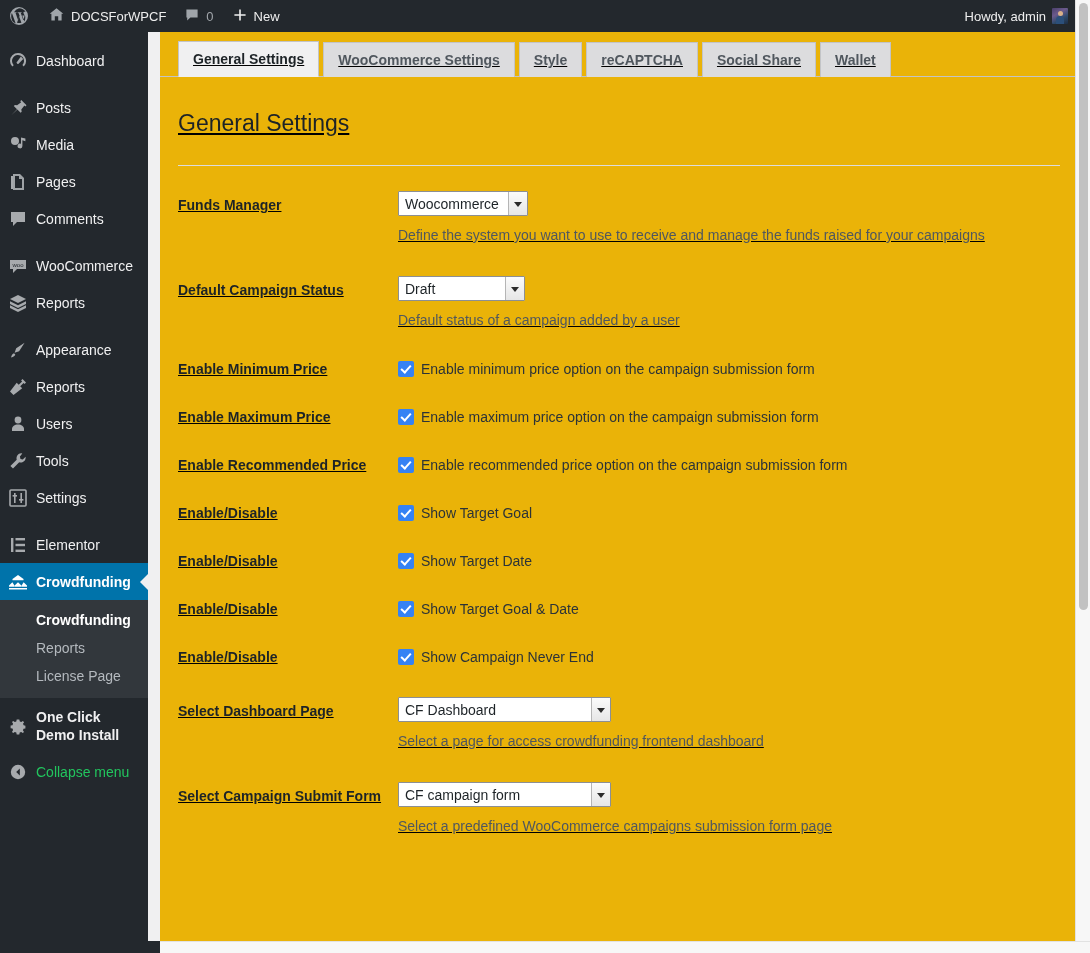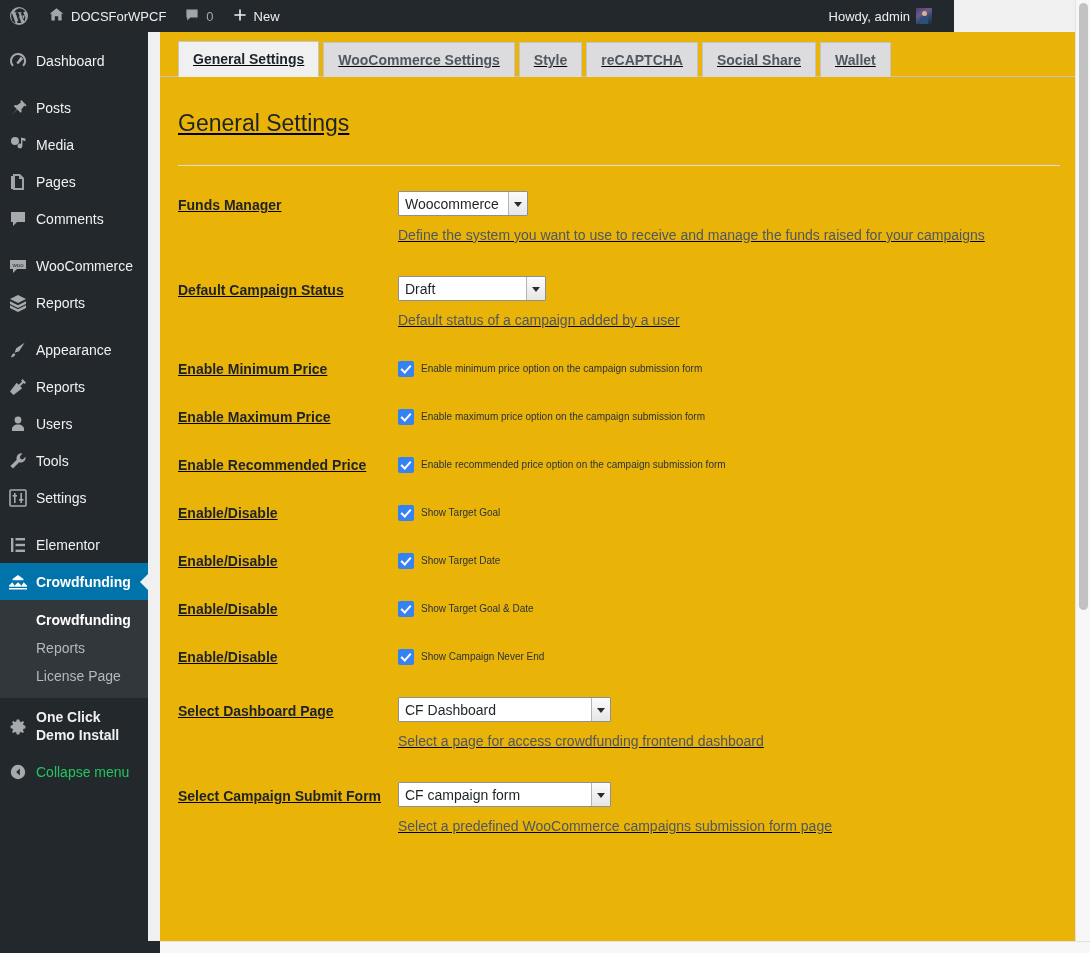--- a/index.html
+++ b/index.html
@@ -7,21 +7,21 @@
     margin: 0; padding: 0;
     width: 1090px; height: 953px;
     overflow: hidden;
     background: #f0f0f1;
     font-family: "Liberation Sans", sans-serif;
   }
 
   
   #adminbar {
     position: absolute; top: 0; left: 0;
-    width: 954px; height: 32px;
+    width: 1090px; height: 32px;
     background: #23282d;
     color: #eeeeee;
     font-size: 13px;
     display: flex; align-items: center;
     z-index: 50;
   }
   .ab-item {
     display: flex; align-items: center; gap: 6px;
     height: 32px; padding: 0 9px;
     color: #eeeeee; white-space: nowrap;
@@ -193,27 +193,27 @@
   .selwrap::before {
     content: "";
     position: absolute; right: 6px; top: 11px;
     z-index: 2;
     border-left: 4px solid transparent;
     border-right: 4px solid transparent;
     border-top: 5px solid #2b2b2b;
     pointer-events: none;
   }
   select.w130 { width: 130px; }
-  select.w133 { width: 148px; }
+  select.w133 { width: 127px; }
   select.w213 { width: 213px; }
 
   
   label.cb {
     display: inline-flex; align-items: flex-start; gap: 7px;
-    font-size: 10px; line-height: 18px; color: #2c3338;
+    font-size: 14px; line-height: 18px; color: #2c3338;
     cursor: pointer;
   }
   .cbox {
     width: 16px; height: 16px; min-width: 16px;
     border-radius: 2px;
     background: #3582f4;
     position: relative;
     margin-top: 1px;
     display: inline-block;
   }

